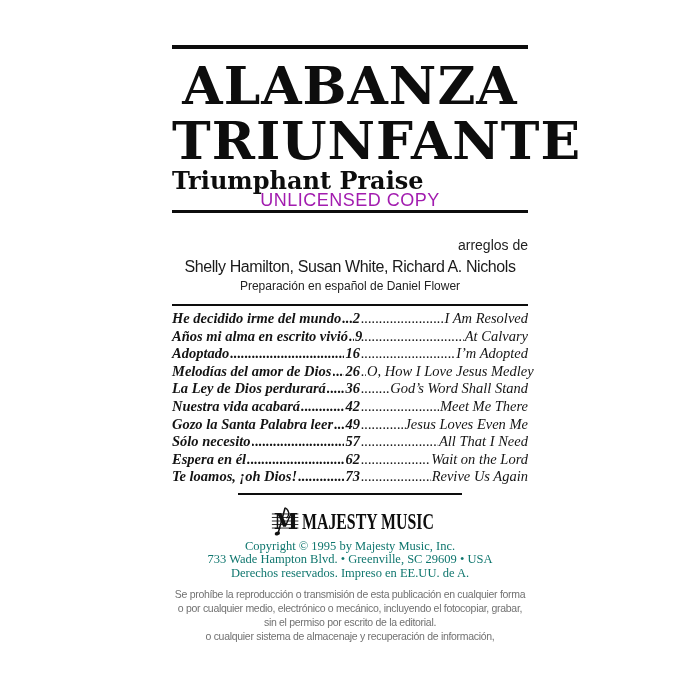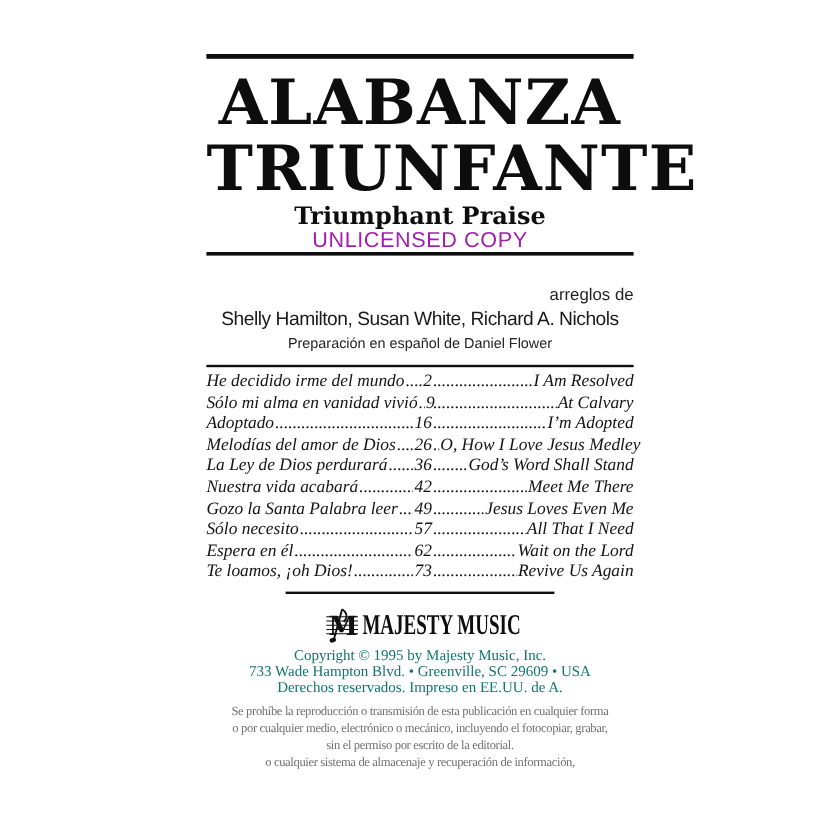--- a/index.html
+++ b/index.html
@@ -15,59 +15,59 @@
   .rule-under-title { border-top-width:3px; }
   .rule-thin { margin-top:10px; border-top-width:2px; }
   .rule-short { margin-top:7px; border-top-width:2px; width:224px; margin-left:auto; margin-right:auto; }
 
   .title {
     margin-top:9px; text-align:center;
     font-family:"DejaVu Serif", serif; font-weight:bold;
     font-size:52px; line-height:55px; letter-spacing:1px; color:#0d0d0d;
   }
   .subtitle {
-    margin-top:2px; text-align:center;
+    margin-top:2px; 
     font-family:"DejaVu Serif", serif; font-weight:bold;
-    font-size:20px; line-height:21px; color:#0d0d0d;
+    font-size:24px; line-height:21px; color:#0d0d0d;
   }
   .unlicensed {
     text-align:center; font-size:18px; line-height:19px; letter-spacing:0.5px;
     font-family:"Liberation Sans", sans-serif;
   }
 
   .arr-intro { margin-top:23px; text-align:right; font-size:14px; line-height:18px; color:#222; }
   .arr-names { margin-top:2px; text-align:center; font-size:16px; line-height:22px; letter-spacing:-0.4px; white-space:nowrap; color:#1a1a1a; }
   .arr-prep  { text-align:center; font-size:12px; line-height:16px; color:#222; }
 
   .contenido {
     margin-top:14px; text-align:center;
     font-family:"Liberation Serif", serif; font-weight:bold;
     font-size:21px; line-height:26px; letter-spacing:0.5px; color:#0d0d0d;
   }
 
   .toc { margin-top:4px; font-family:"Liberation Serif", serif; font-style:italic; font-size:14.5px; color:#141414; }
   .toc-row { display:flex; align-items:baseline; height:17.6px; line-height:17.6px; }
-  .toc-left { display:flex; align-items:flex-end; width:52.8%; flex:0 0 52.8%; }
+  .toc-left { display:flex; align-items:flex-end; width:52.8%; flex:0 0 52.8%;font-weight:bold; }
   .toc-right { display:flex; align-items:baseline; flex:1 1 auto; min-width:0; }
   .toc-es,.toc-page,.toc-en { white-space:nowrap; }
   .leader { flex:1 1 auto; min-width:5px; overflow:hidden; white-space:nowrap; margin:0 1px; }
   .leader::after { content:"..........................................................................................................."; }
 
   .logo-row { margin-top:9px; display:flex; justify-content:center; align-items:center; }
   .logo-icon { display:block; margin-right:1px; }
   .logo-text-wrap { display:inline-block; width:127px; height:26px; overflow:visible; }
   .logo-text {
     display:inline-block; font-family:"Liberation Serif", serif; font-weight:bold;
     font-size:24px; line-height:26px; white-space:nowrap; color:#0d0d0d;
     transform:scaleX(0.66); transform-origin:left center;
   }
 
   .copyright { margin-top:2px; text-align:center; font-family:"Liberation Serif", serif; font-size:12.5px; line-height:13.5px; color:#0f766e; }
 
-  .legal { margin-top:7px; text-align:center; font-size:10.5px; line-height:14px; letter-spacing:-0.3px; color:#717171;font-family:Liberation Serif, serif; }
+  .legal { margin-top:7px; text-align:center; font-size:10.5px; line-height:14px; letter-spacing:-0.3px; color:#717171; }
 </style>
 </head>
 <body>
 
 <div class="sheet">
 
   <div class="rule rule-top"></div>
 
   <div class="title">
     <div>ALABANZA</div>
@@ -94,21 +94,21 @@
       <span class="toc-page">2</span>
     </span>
     <span class="toc-right">
       <span class="leader"></span>
       <span class="toc-en">I Am Resolved</span>
     </span>
   </div>
 
   <div class="toc-row">
     <span class="toc-left">
-      <span class="toc-es">Sólo mi alma en vanidad vivió</span>
+      <span class="toc-es">Años mi alma en escrito vivió</span>
       <span class="leader"></span>
       <span class="toc-page">9</span>
     </span>
     <span class="toc-right">
       <span class="leader"></span>
       <span class="toc-en">At Calvary</span>
     </span>
   </div>
 
   <div class="toc-row">

